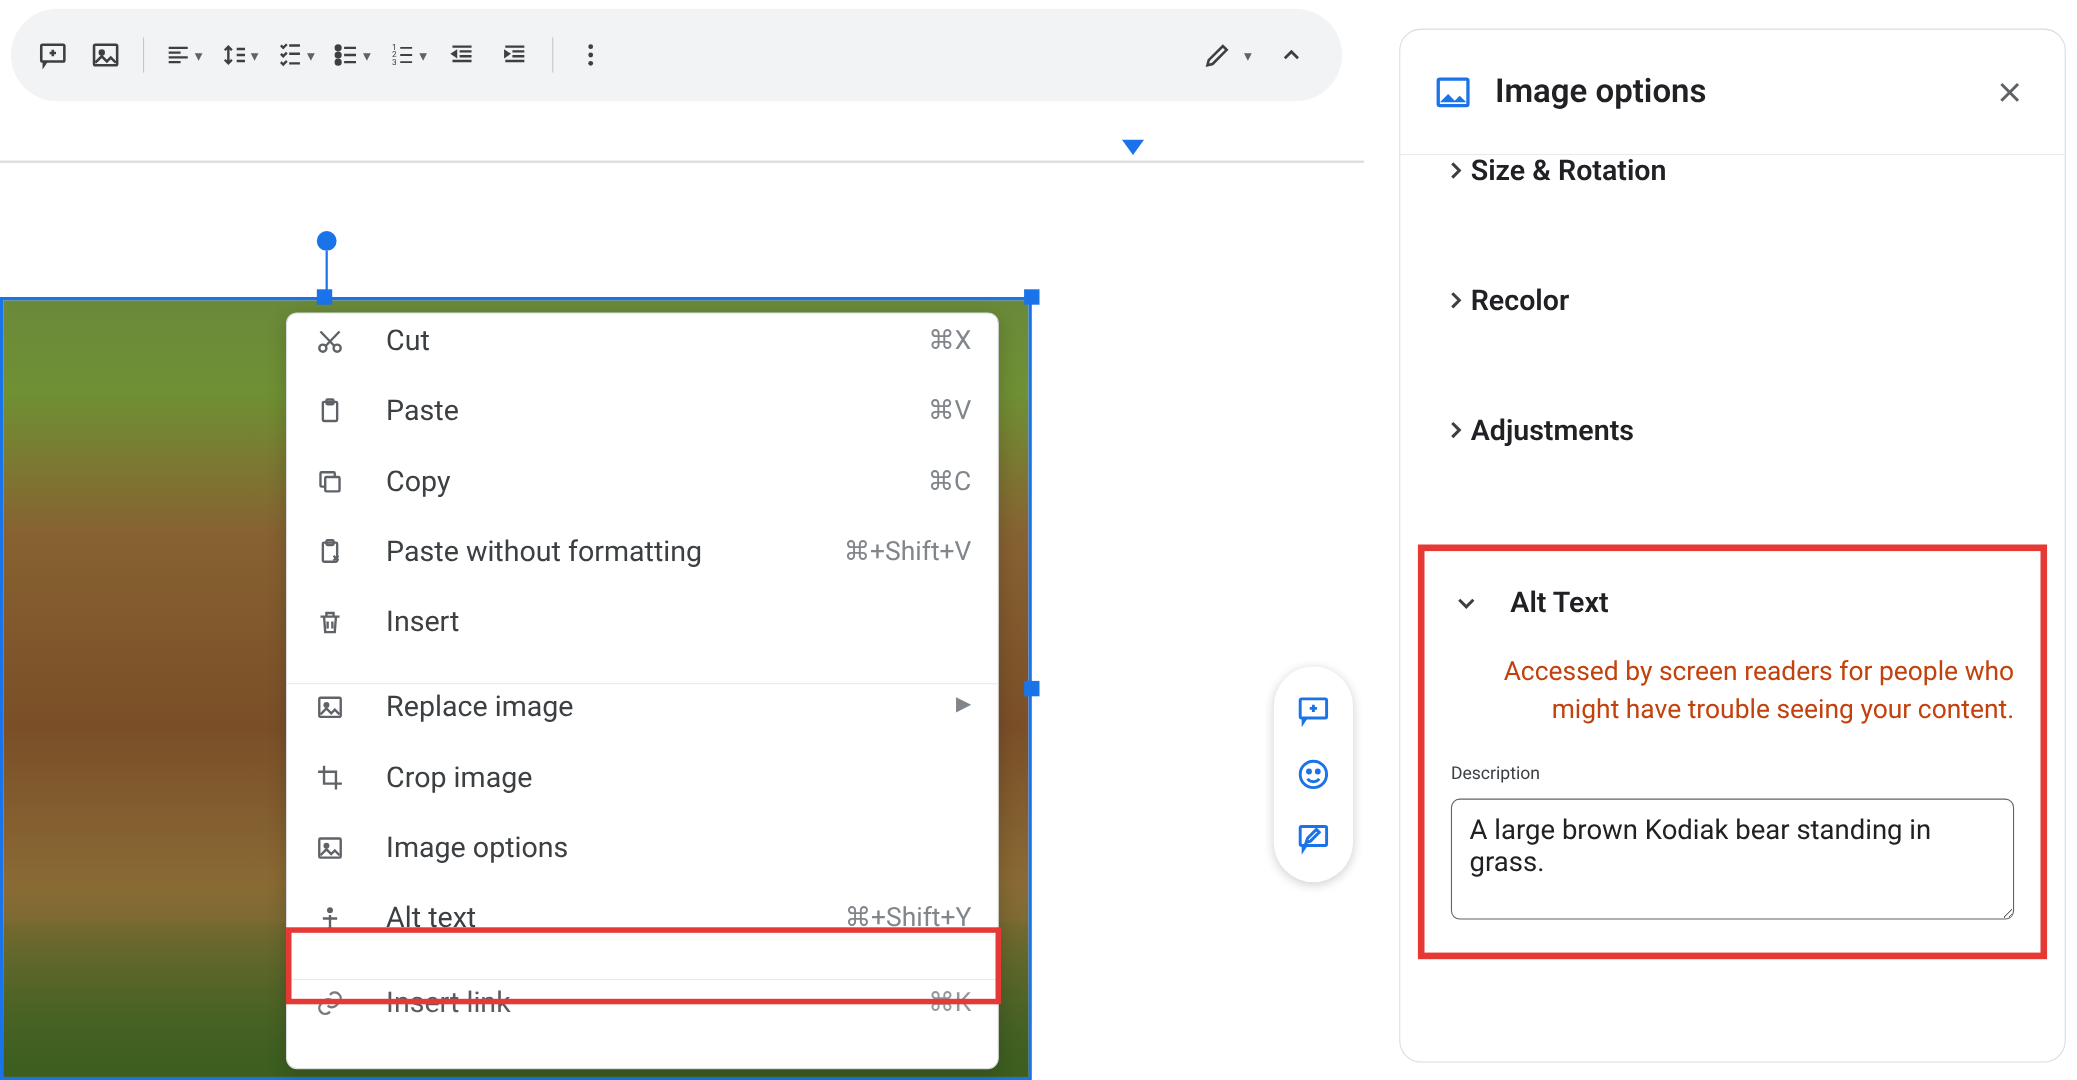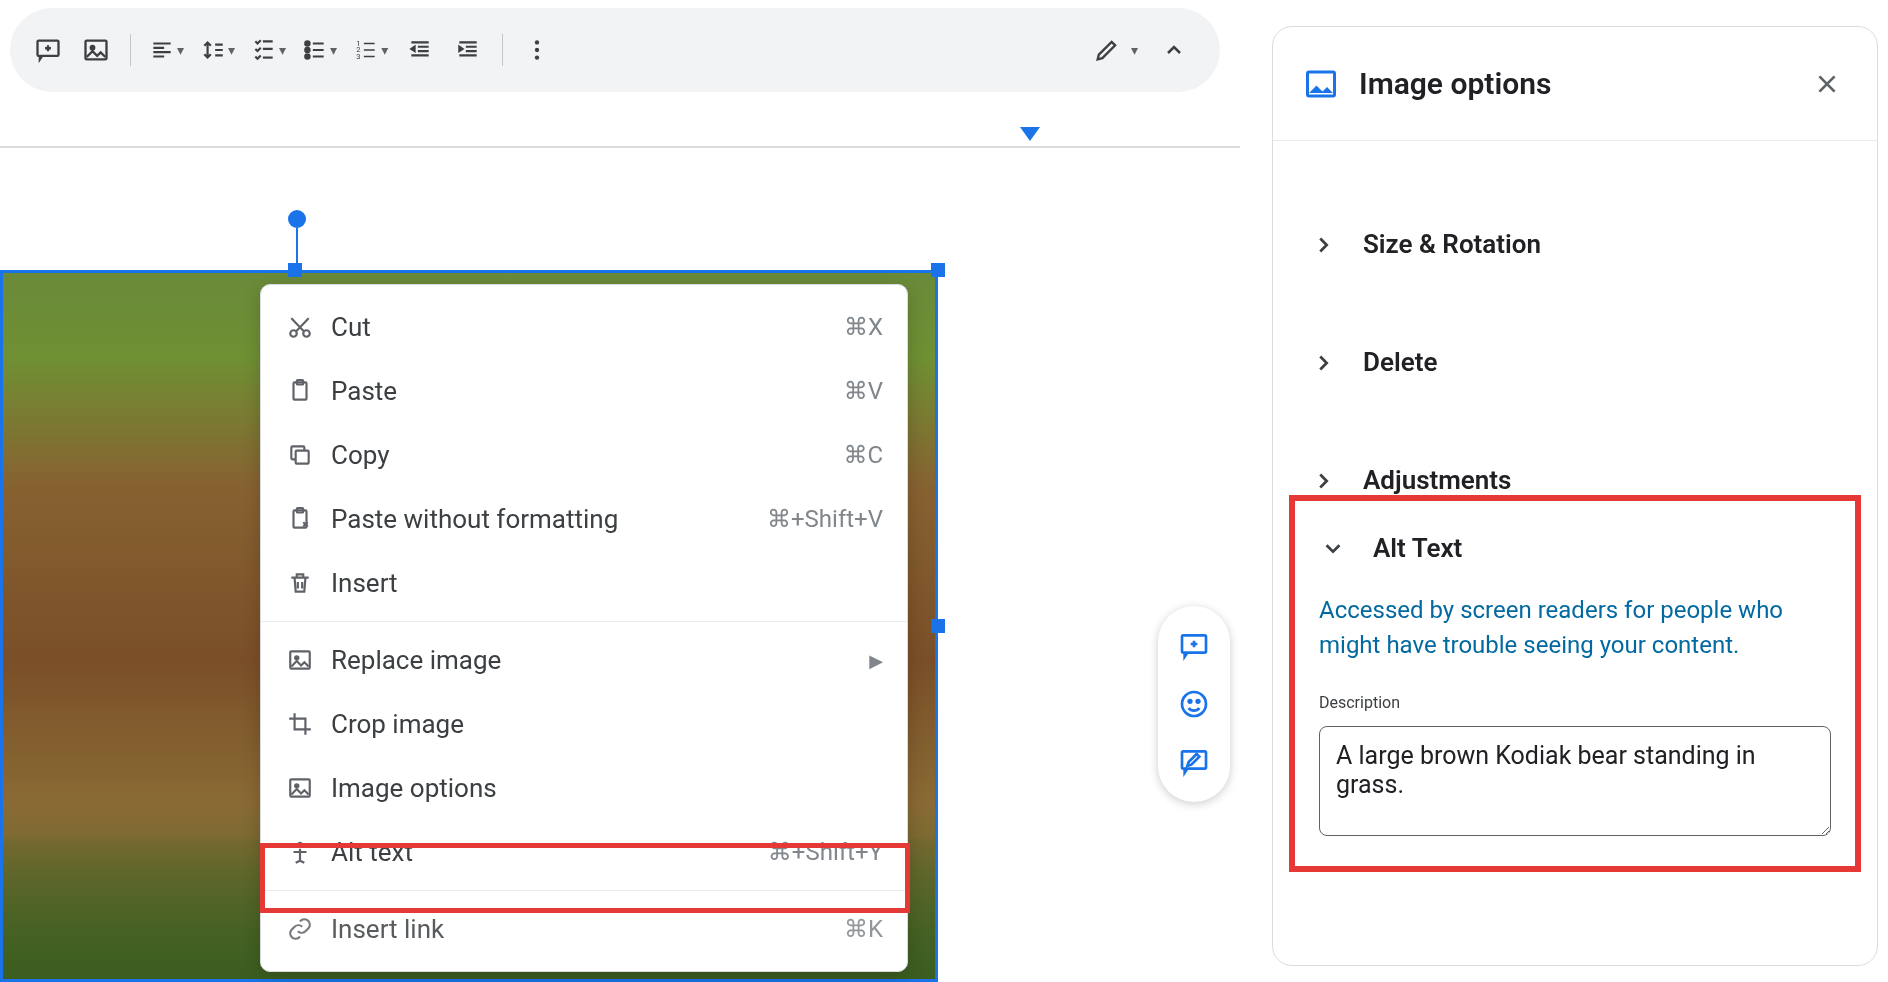--- a/index.html
+++ b/index.html
@@ -44,21 +44,21 @@
 .sel-rot { position: absolute; left: 288px; top: -60px; width: 18px; height: 18px; border-radius: 50%; background: #1a73e8; }
 .sel-rot-line { position: absolute; left: 296px; top: -42px; width: 2px; height: 42px; background: #1a73e8; }
 .sel-handle.tm { left: 288px; top: -7px; }
 
 
 .ctx-menu {
   position: absolute; left: 260px; top: 284px; width: 648px;
   background: #fff; border: 1px solid #dadce0; border-radius: 10px;
   box-shadow: 0 4px 18px rgba(0,0,0,0.18); padding: 10px 0;
 }
-.ctx-item { display: flex; align-items: center; height: 64px; padding: 0 24px; cursor: pointer; gap: 16px; }
+.ctx-item { display: flex; height: 64px; padding: 0 24px; cursor: pointer; gap: 36px; }
 .ctx-icon { width: 30px; height: 30px; display: flex; align-items: center; justify-content: center; color: #5f6368; flex-shrink: 0; }
 .ctx-label { font-size: 26px; color: #3c4043; flex: 1; }
 .ctx-shortcut { font-size: 24px; color: #80868b; }
 .ctx-sub { color: #80868b; font-size: 18px; }
 .ctx-sep { height: 1px; background: #e8eaed; margin: 6px 0; }
 .ctx-highlight {
   position: absolute; left: 260px; width: 650px; height: 70px;
   border: 5px solid #e53935; pointer-events: none;
 }
 
@@ -72,26 +72,26 @@
 
 
 .sidebar {
   position: absolute; right: 10px; top: 26px; width: 606px; height: 940px;
   background: #fff; border: 1px solid #dadce0; border-radius: 20px; overflow: hidden;
 }
 .sb-header { display: flex; align-items: center; padding: 26px 30px; gap: 20px; border-bottom: 1px solid #e8eaed; height: 114px; }
 .sb-header-icon { width: 36px; height: 36px; display: flex; align-items: center; justify-content: center; color: #1a73e8; }
 .sb-title { font-size: 30px; font-weight: 600; color: #202124; flex: 1; }
 .sb-close { width: 40px; height: 40px; display: flex; align-items: center; justify-content: center; cursor: pointer; color: #5f6368; font-size: 28px; }
-.sb-section { display: flex; align-items: flex-end; padding: 0 36px; gap: 26px; cursor: pointer; height: 118px; }
+.sb-section { display: flex; align-items: flex-start; padding: 0 36px; cursor: pointer; height: 118px; }
 .sb-chev { width: 28px; height: 28px; display: flex; align-items: center; justify-content: center; color: #3c4043; }
 .sb-section-label { font-size: 26px; font-weight: 600; color: #202124; }
 .sb-alt-box { border: 6px solid #e53935; margin: 0 16px; padding: 16px 24px 26px 24px; }
 .sb-alt-head { display: flex; align-items: center; gap: 26px; padding: 16px 0 30px 0; cursor: pointer; }
-.sb-desc { font-size: 24px; color: #0369a1; line-height: 1.45; margin-bottom: 30px; }
+.sb-desc { font-size: 24px; color: #c2410c; line-height: 1.45; margin-bottom: 30px; text-align: right; }
 .sb-field-label { font-size: 16px; color: #3c4043; margin-bottom: 14px; }
 .sb-textarea {
   width: 100%; border: 1px solid #5f6368; border-radius: 8px; padding: 14px 16px;
   font-size: 25px; color: #202124; resize: both; min-height: 110px; font-family: inherit;
 }
 
 svg { display: block; }
 </style>
 </head>
 <body>
@@ -347,21 +347,21 @@
         </svg>
       </span>
     <span class="sb-section-label">Size &amp; Rotation</span>
   </div>
   <div class="sb-section">
     <span class="sb-chev">
         <svg width="22" height="22" viewBox="0 0 24 24" fill="none" stroke="#3c4043" stroke-width="3">
           <path d="M9 5l7 7-7 7"></path>
         </svg>
       </span>
-    <span class="sb-section-label">Delete</span>
+    <span class="sb-section-label">Recolor</span>
   </div>
   <div class="sb-section">
     <span class="sb-chev">
         <svg width="22" height="22" viewBox="0 0 24 24" fill="none" stroke="#3c4043" stroke-width="3">
           <path d="M9 5l7 7-7 7"></path>
         </svg>
       </span>
     <span class="sb-section-label">Adjustments</span>
   </div>
   <div class="sb-alt-box">

